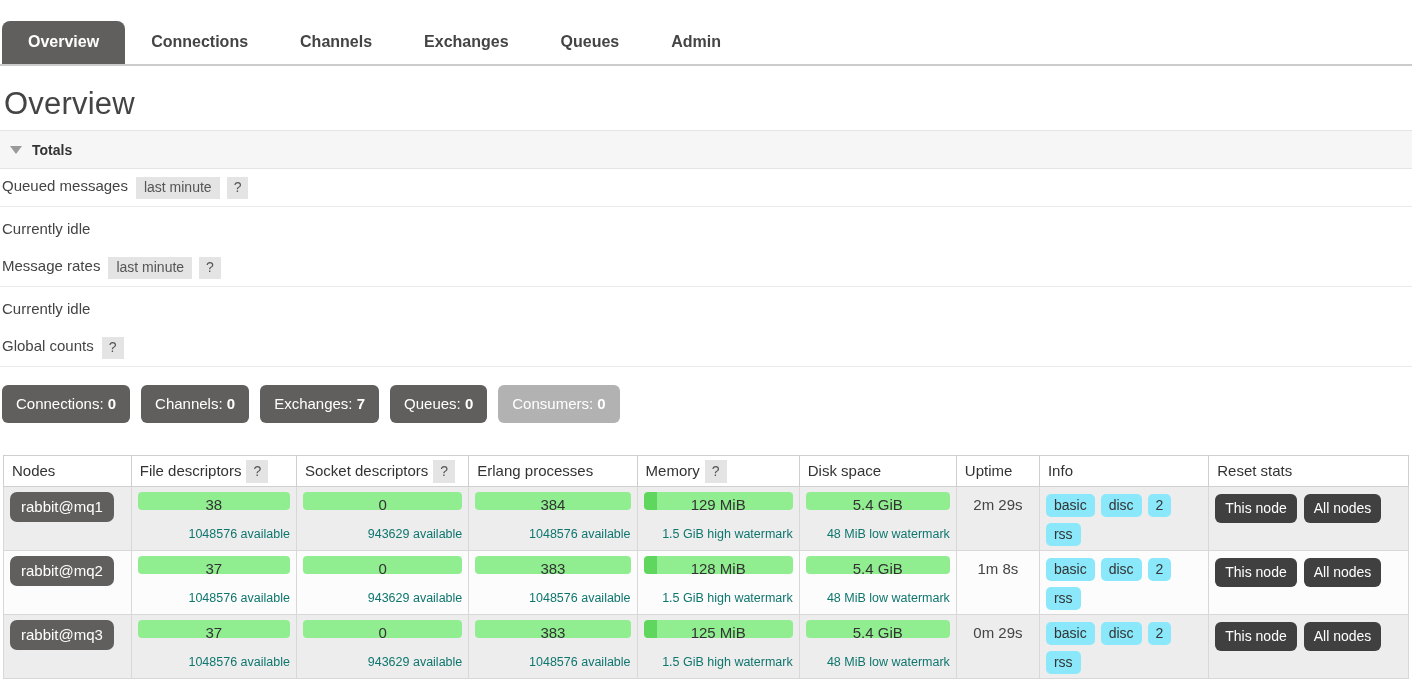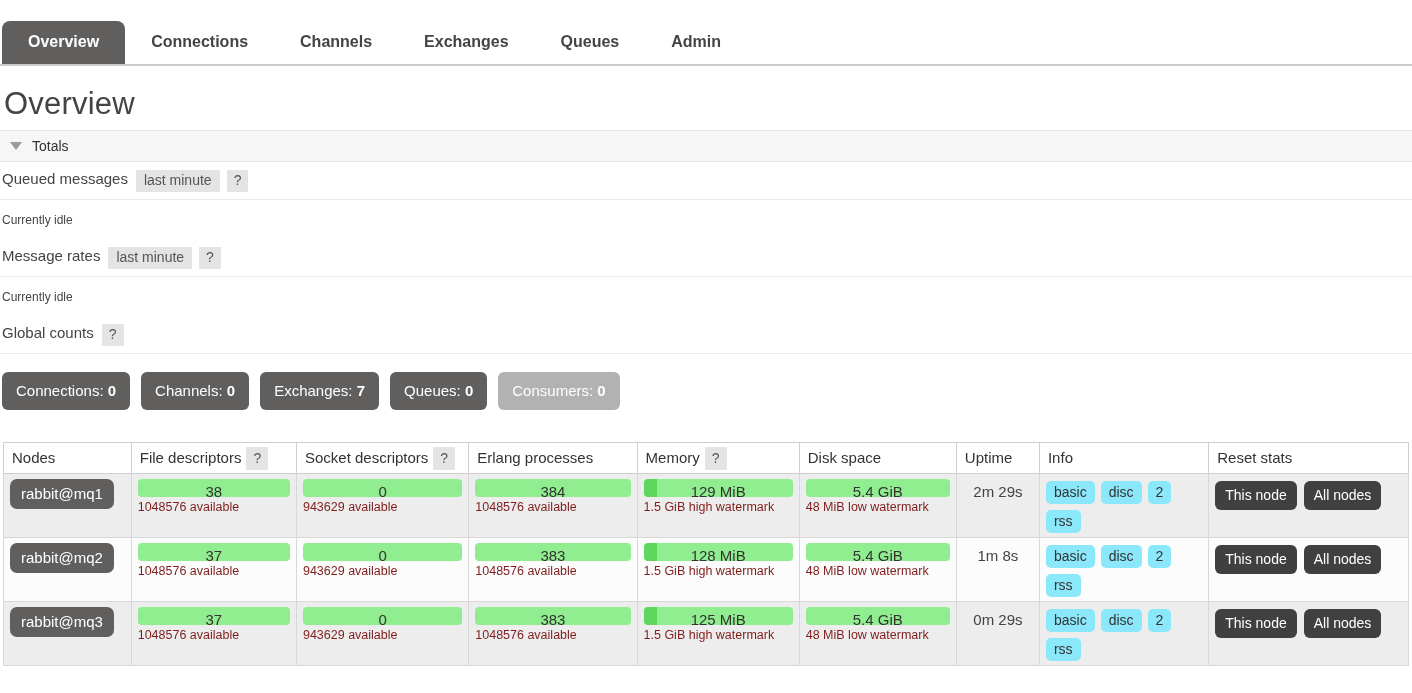--- a/index.html
+++ b/index.html
@@ -58,26 +58,26 @@
     line-height: 36px;
     letter-spacing: 0.2px;
   }
 
   .section-head {
     background: #f6f6f6;
     border-top: 1px solid #e5e5e5;
     border-bottom: 1px solid #e5e5e5;
     padding: 5px 0 5px 10px;
     font-size: 14px;
-    font-weight: normal;
+    font-weight: bold;
     color: #333333;
     display: flex;
     align-items: center;
     cursor: pointer;
-    height: 32px;
+    height: 39px;
   }
   .tri {
     display: inline-block;
     margin-right: 10px;
     width: 0; height: 0;
     border-left: 6px solid transparent;
     border-right: 6px solid transparent;
     border-top: 8px solid #9a9a9a;
   }
 
@@ -104,21 +104,21 @@
   .help {
     background: #e4e4e4;
     color: #555555;
     padding: 3px 7px 4px 7px;
     font-size: 14px;
     line-height: 15px;
     cursor: pointer;
   }
   .idle-row {
     padding: 13px 0 12px 2px;
-    font-size: 12px;
+    font-size: 15px;
     color: #444444;
   }
 
   
   #global-counts {
     display: flex;
     gap: 11px;
     padding: 18px 0 20px 2px;
   }
   .count-btn {
@@ -193,24 +193,24 @@
     overflow: hidden;
   }
   .bar .fill {
     position: absolute;
     left: 0; top: 0; bottom: 0;
     background: #5fd75f;
     border-radius: 4px 0 0 4px;
   }
   .bar .bartext { position: relative; z-index: 2; }
   .sub {
-    text-align: left;
+    text-align: right;
     font-size: 12.5px;
-    color: #7f1d1d;
-    padding-top: 3px;
+    color: #0f766e;
+    padding-top: 17px;
     white-space: nowrap;
   }
 
   .uptime {
     text-align: center;
     font-size: 15px;
     color: #444444;
     padding-top: 4px;
   }
 

